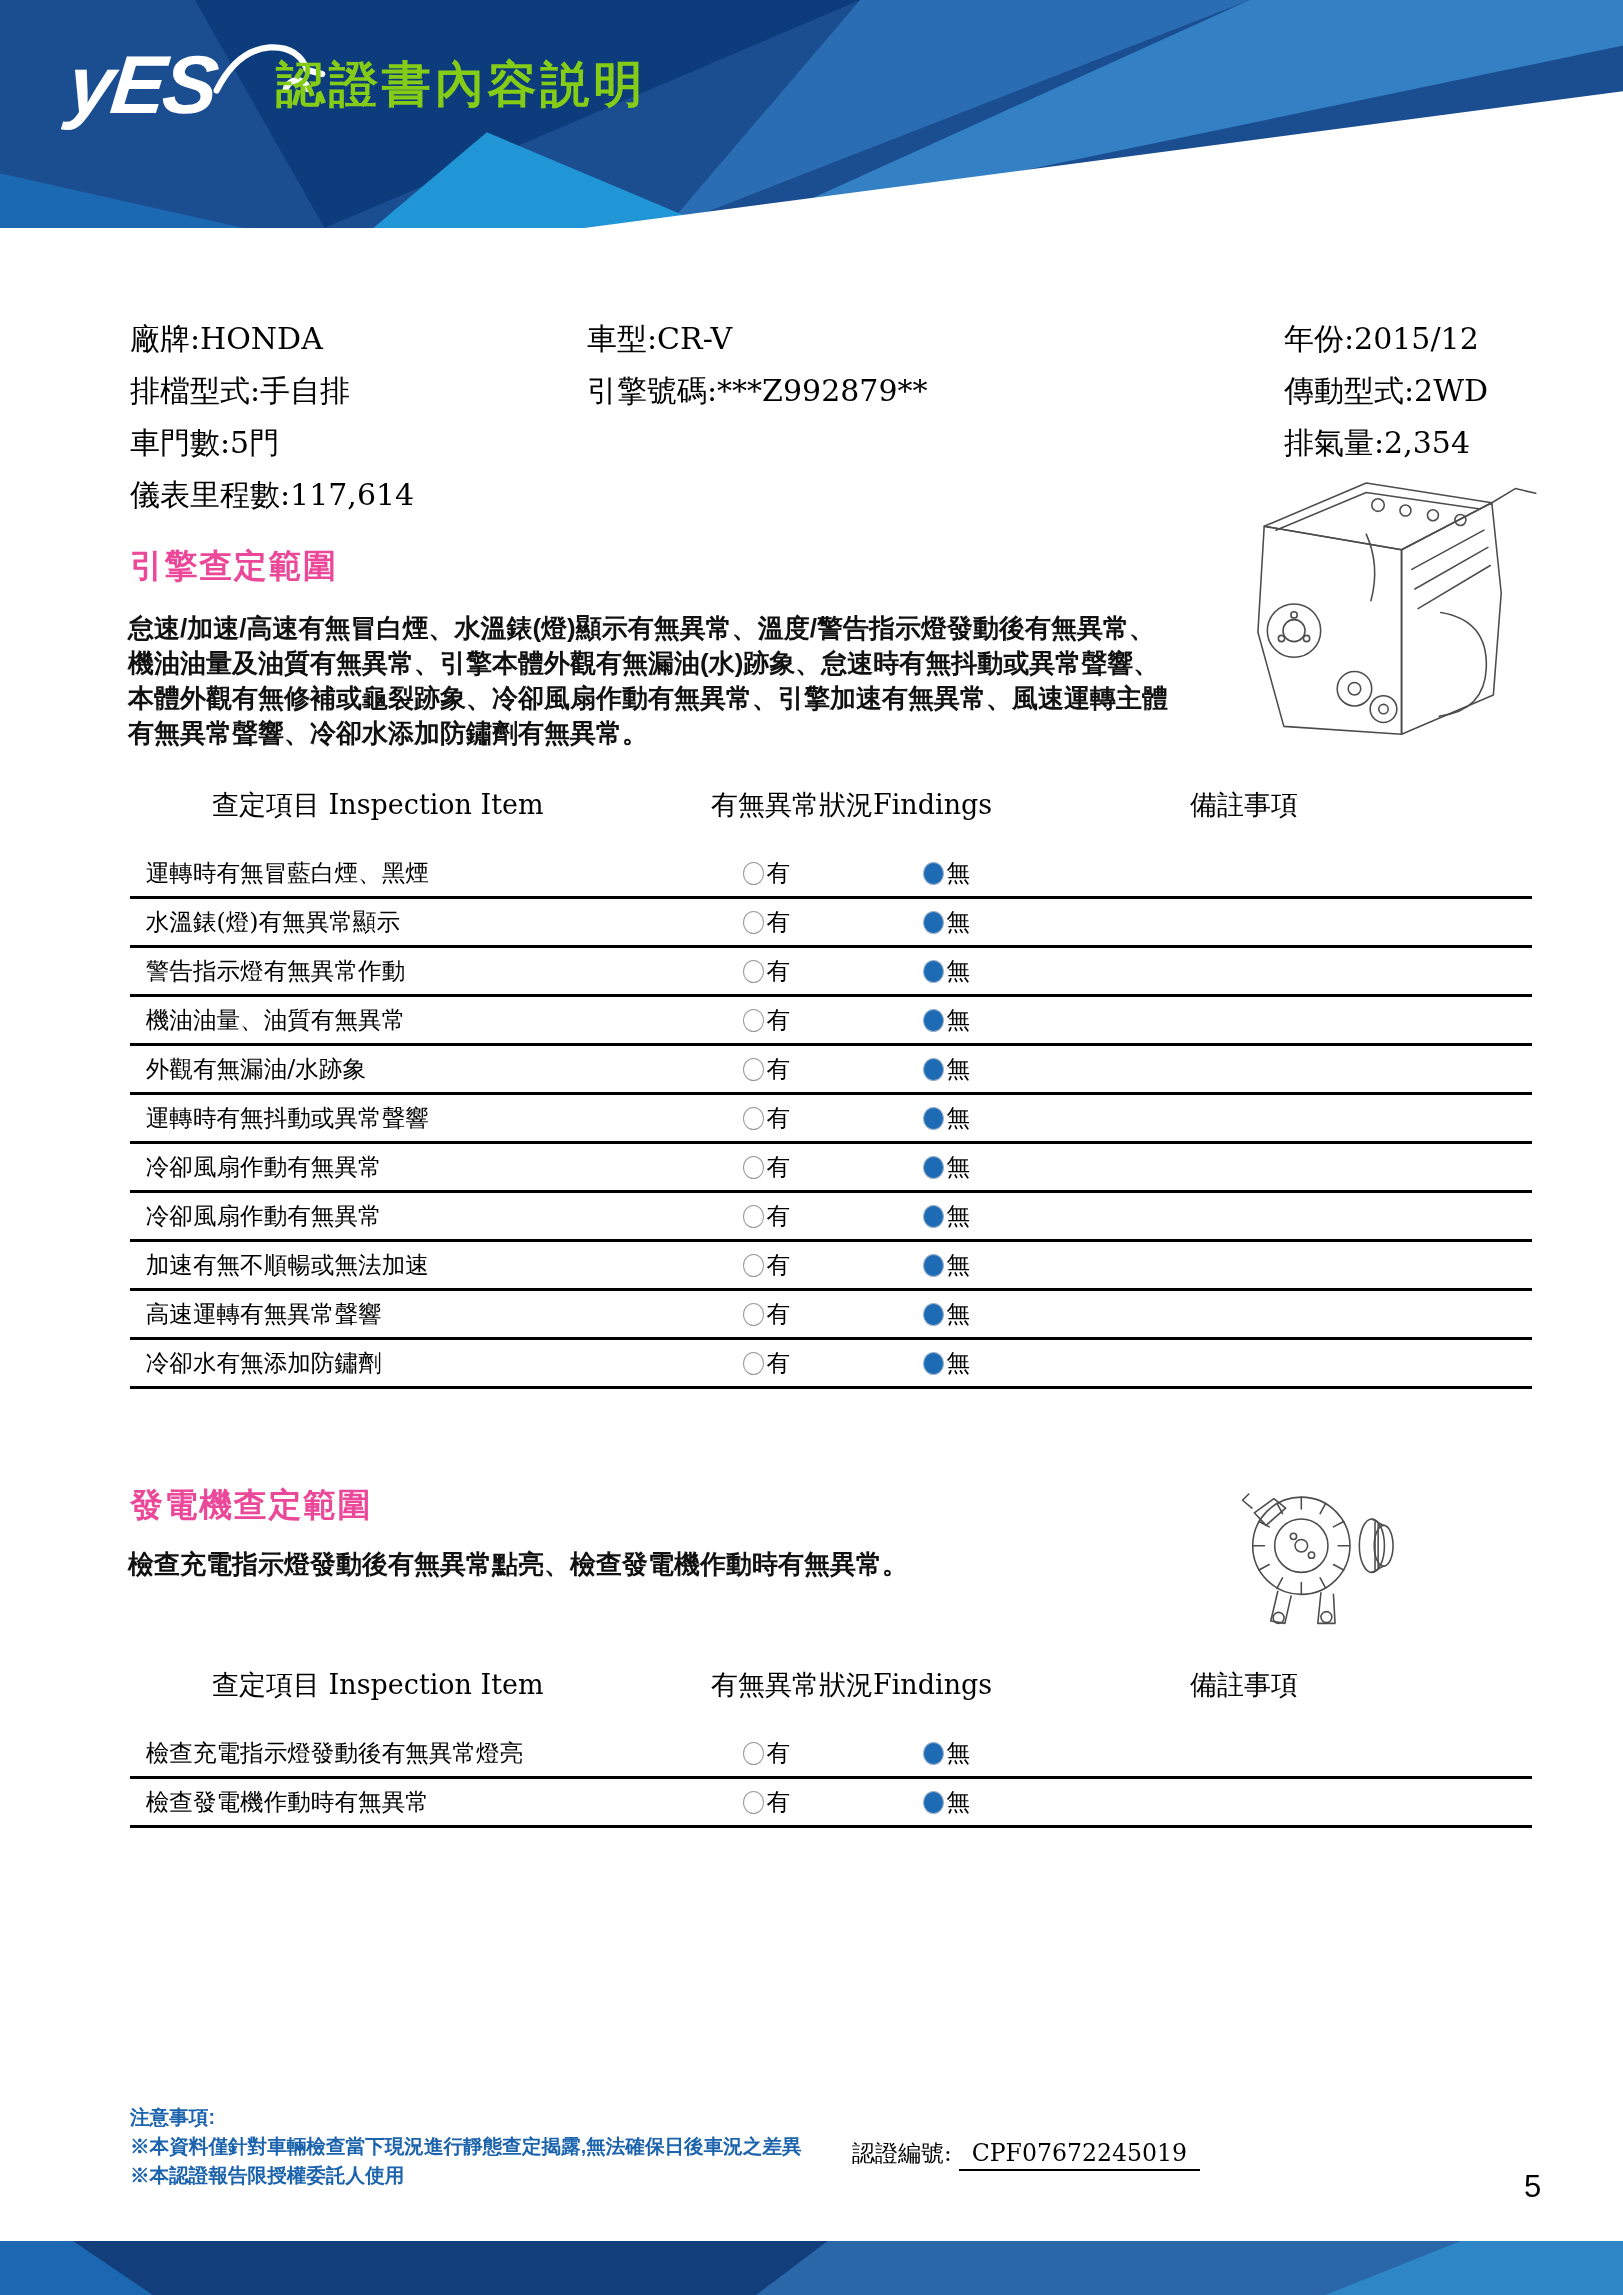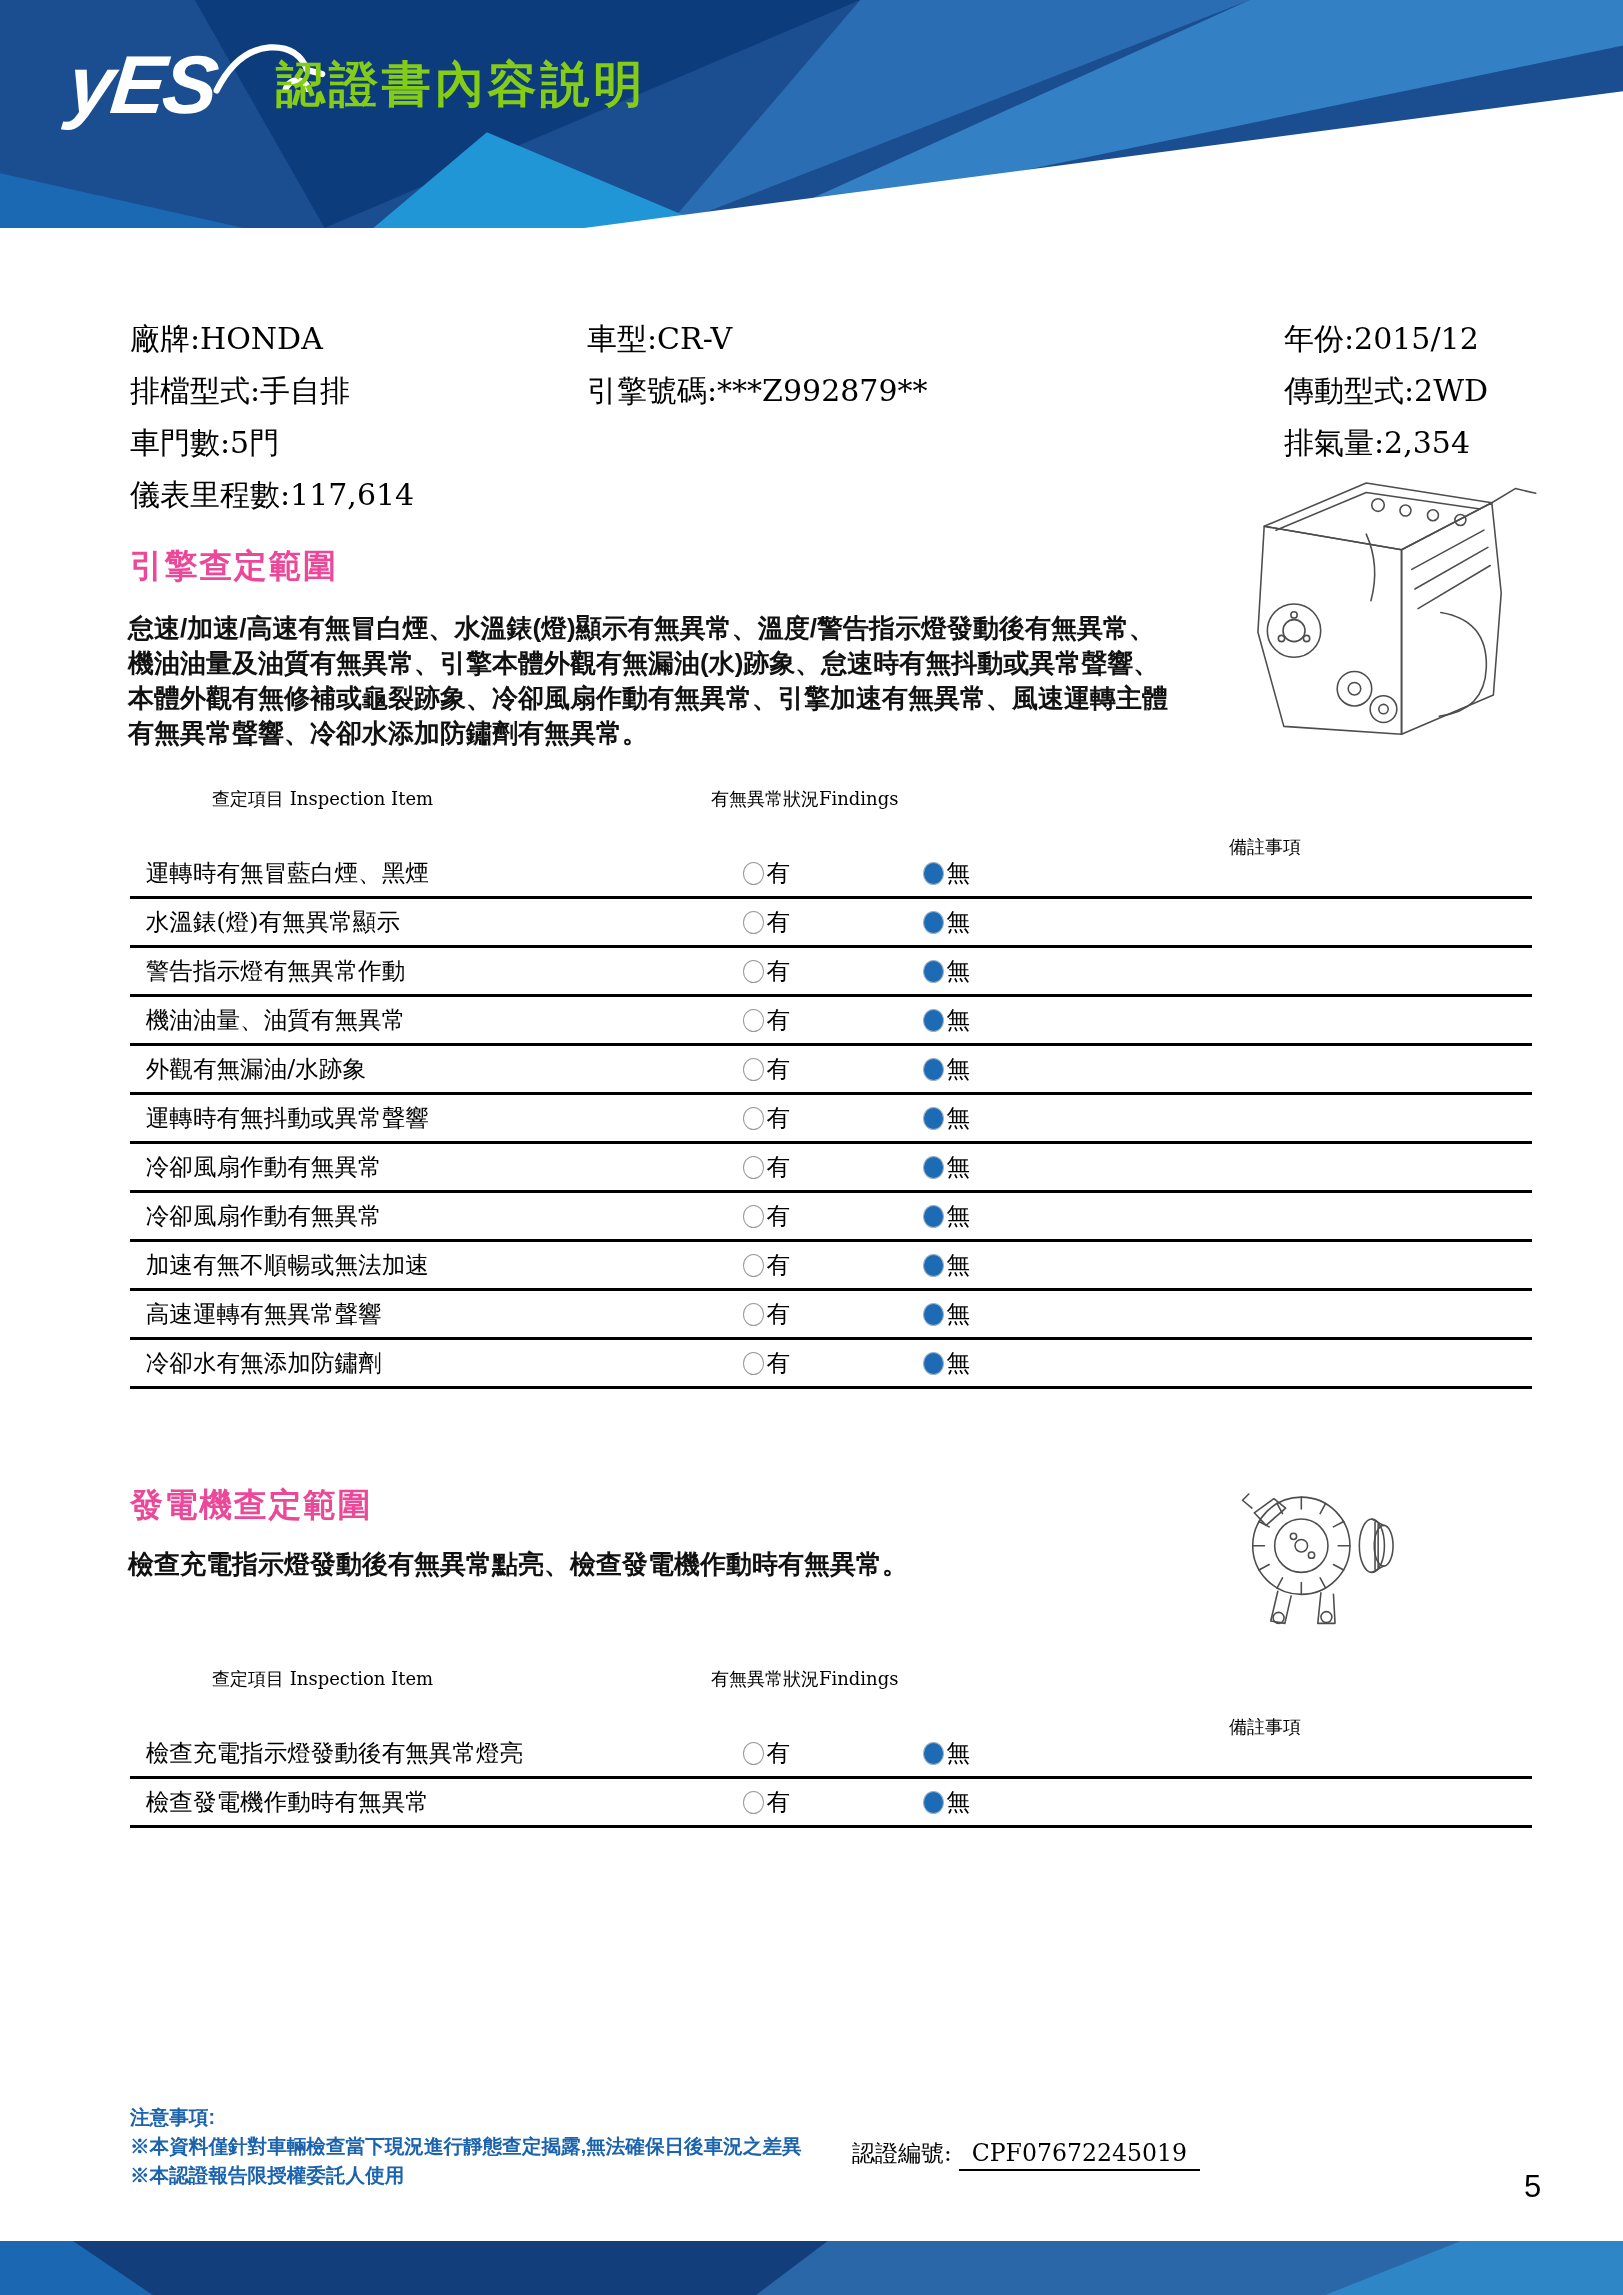--- a/index.html
+++ b/index.html
@@ -34,25 +34,25 @@
   
   .sec-title { position:absolute; left:130px; font-family:"Liberation Sans",sans-serif;
                font-weight:900; font-size:33px; color:#ec4899; letter-spacing:1.6px; }
   .sec-desc  { position:absolute; left:128px; font-family:"Liberation Sans",sans-serif;
                font-weight:700; font-size:26px; line-height:35px; color:#111; white-space:nowrap; }
 
   
   .insp-table { position:absolute; left:130px; width:1402px; }
   .t-engine    { top:781px; }
   .t-generator { top:1661px; }
-  .insp-head { position:relative; height:69px; font-size:18px; }
+  .insp-head { position:relative; height:69px; font-size:27px; }
   .insp-head span { position:absolute; top:6.3px; white-space:nowrap; }
   .hd-item     { left:82px; }
   .hd-findings { left:581px; }
-  .hd-notes    { left:1099px;margin-top:48px; }
+  .hd-notes    { left:1060px; }
   .trow { position:relative; height:49px; border-bottom:3.9px solid #000;
           display:flex; align-items:center; }
   .cell-item { padding-left:15.7px; font-size:23.6px; white-space:nowrap; }
   .radio-group { position:absolute; display:flex; align-items:center; }
   .rg-yes { left:613px; }
   .rg-no  { left:793px; }
   .radio { width:21px; height:23px; border-radius:50%; border:1.6px solid #9a9a9a;
            background:#fff; display:inline-block; }
   .radio.selected { background:#1e6bb5; border-color:#9ab2c9; }
   .radio-label { font-size:23.6px; margin-left:2.4px; }

